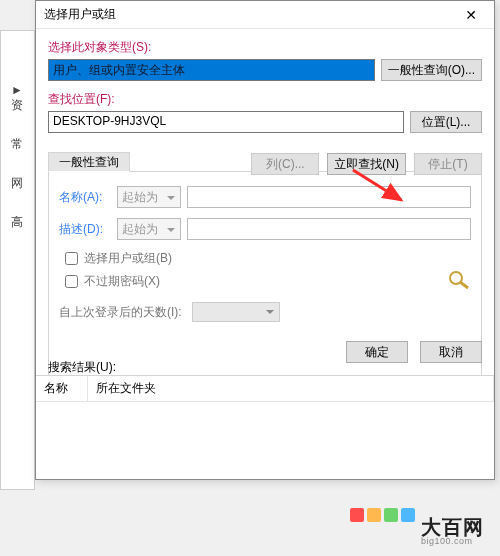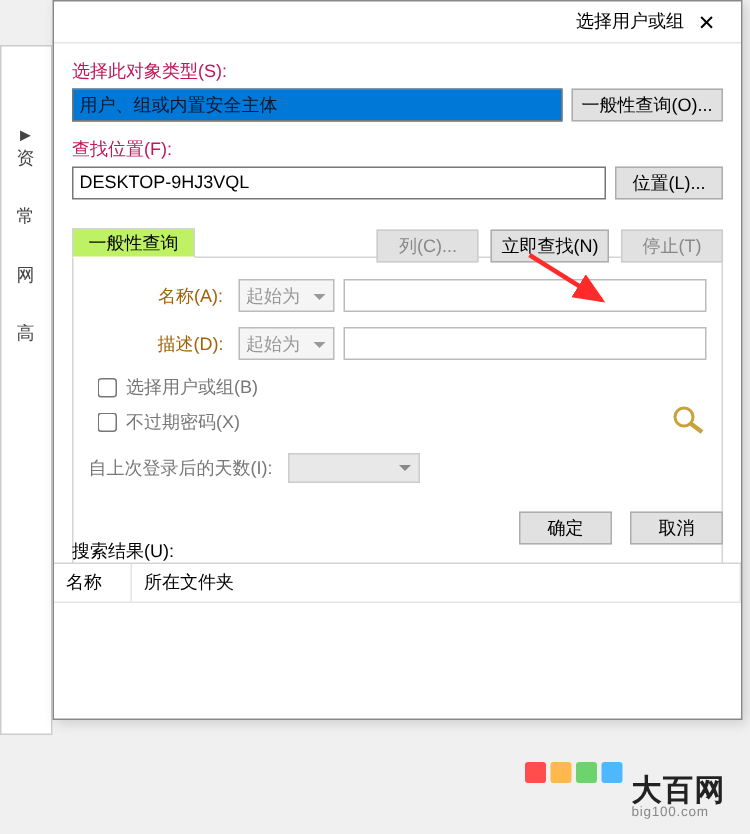--- a/index.html
+++ b/index.html
@@ -3,39 +3,39 @@
 <meta charset="utf-8">
 <style>
 * { box-sizing: border-box; margin: 0; padding: 0; font-family: "Microsoft YaHei", "Segoe UI", sans-serif; font-size: 12px; }
 body { background: #f0f0f0; width: 500px; height: 556px; position: relative; overflow: hidden; }
 
 .bg-window { position: absolute; left: 0; top: 30px; width: 35px; height: 460px; background: #fff; border: 1px solid #ccc; }
 .bg-sidebar { position: absolute; left: 8px; top: 50px; width: 30px; height: 350px; }
 .bg-sidebar .item { color: #444; margin-bottom: 18px; padding: 2px; }
 
 .dialog { position: absolute; left: 35px; top: 0; width: 460px; height: 480px; background: #fff; border: 1px solid #888; box-shadow: 2px 2px 8px rgba(0,0,0,0.15); }
-.titlebar { display: flex; align-items: center; justify-content: flex-end; height: 28px; padding: 0 8px; border-bottom: 1px solid #e5e5e5; }
+.titlebar { display: flex; align-items: center; justify-content: space-between; height: 28px; padding: 0 8px; border-bottom: 1px solid #e5e5e5; }
 .titlebar .title { color: #000; }
 .titlebar .close { width: 30px; height: 20px; display: flex; align-items: center; justify-content: center; font-size: 14px; cursor: pointer; }
 
 .content { padding: 10px 12px 0 12px; }
 .row { display: flex; align-items: center; margin-bottom: 4px; gap: 6px; }
 .label { color: #be185d; margin-bottom: 3px; }
 .input { flex: 1; height: 22px; border: 1px solid #777; background: #fff; padding: 2px 4px; }
 .input.selected { background: #0078d7; color: #0f172a; }
 .btn { min-width: 72px; height: 22px; background: #e1e1e1; border: 1px solid #adadad; cursor: pointer; text-align: center; line-height: 20px; padding: 0 6px; }
 .btn.narrow { min-width: 62px; }
 .btn:disabled, .btn.disabled { color: #888; border-color: #ccc; }
 .section1 .row2 { margin-bottom: 10px; }
 
 .tab-area { margin-top: 6px; border: 1px solid #d4d4d4; padding-top: 0; position: relative; height: 210px; }
-.tab { position: absolute; top: -20px; left: -1px; background: #bef264; border: 1px solid #d4d4d4; border-bottom: 1px solid #fff; padding: 2px 10px; height: 20px; line-height: 15px; }
+.tab { position: absolute; top: -20px; left: -1px; background: #e5e5e5; border: 1px solid #d4d4d4; border-bottom: 1px solid #fff; padding: 2px 10px; height: 20px; line-height: 15px; }
 .tab-body { padding: 14px 10px 6px 10px; }
 .fieldrow { display: flex; align-items: center; gap: 6px; margin-bottom: 10px; }
-.fieldrow .fl { width: 52px; text-align: center; color: #a16207; margin-left: 42px; }
+.fieldrow .fl { width: 52px; text-align: left; color: #3b82f6; }
 .combo { width: 64px; height: 22px; border: 1px solid #bbb; background: #f5f5f5; color: #999; display: flex; align-items: center; padding: 0 4px; position: relative; }
 .combo::after { content: ""; position: absolute; right: 5px; top: 9px; border-left: 4px solid transparent; border-right: 4px solid transparent; border-top: 4px solid #999; }
 .tinput { flex: 1; height: 22px; border: 1px solid #bbb; background: #fff; }
 .checks { margin-top: 2px; margin-left: 6px; }
 .checkrow { display: flex; align-items: center; gap: 6px; margin-bottom: 6px; color: #777; }
 .checkrow input { width: 13px; height: 13px; }
 .daysrow { display: flex; align-items: center; gap: 10px; margin-top: 12px; color: #777; }
 .dayscombo { width: 88px; height: 20px; background: #e8e8e8; border: 1px solid #ccc; position: relative; }
 .dayscombo::after { content: ""; position: absolute; right: 5px; top: 7px; border-left: 4px solid transparent; border-right: 4px solid transparent; border-top: 4px solid #888; }
 

